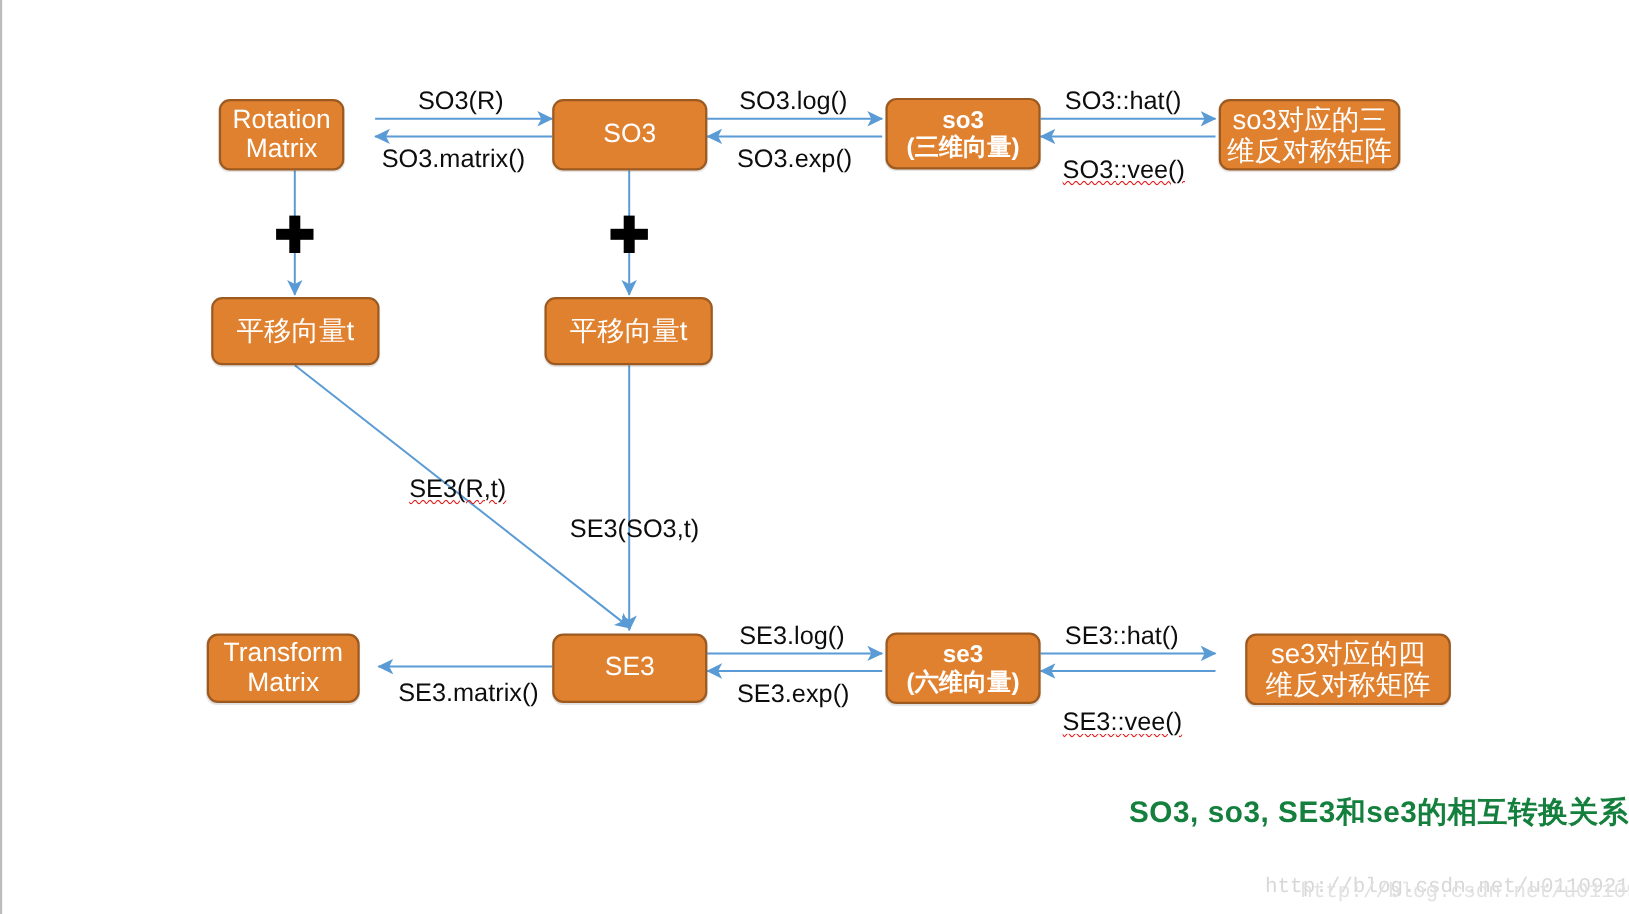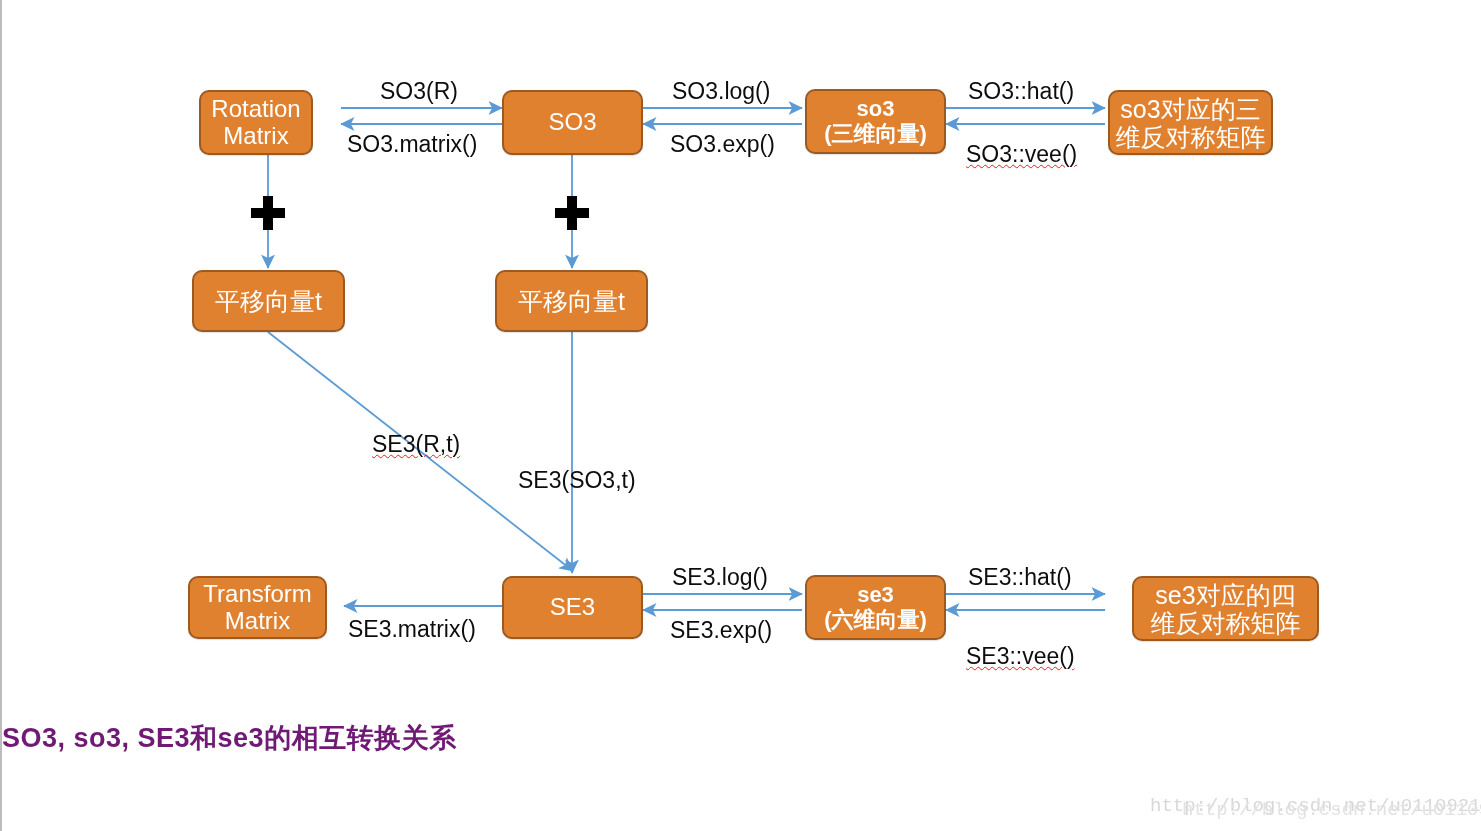--- a/index.html
+++ b/index.html
@@ -77,24 +77,24 @@
     position: absolute;
     background: #000000;
   }
   .plus::before { left: 0; top: 12px;  width: 34px; height: 10px; }
   .plus::after  { left: 12px; top: 0;  width: 10px; height: 34px; }
 
   
   #caption {
     position: absolute;
     left: 0; right: 0;
-    text-align: left;
+    text-align: right;
     font-size: 27px;
     font-weight: 700;
-    color: #701a75;
+    color: #15803d;
     letter-spacing: 0.5px;
     z-index: 4;
   }
 
   
   .watermark {
     position: absolute;
     font-family: "Liberation Mono", "DejaVu Sans Mono", monospace;
     font-size: 19px;
     color: #d8d8d8;
@@ -197,21 +197,21 @@
 
   <div class="lbl" style="left:670px; top:78px;text-align:center;">SO3.log()</div>
   <div class="lbl" style="left:668px; top:131px;">SO3.exp()</div>
 
   <div class="lbl" style="left:966px; top:78px;">SO3::hat()</div>
   <div class="lbl squig" style="left:964px; top:141px;">SO3::vee()</div>
 
   <div class="lbl squig" style="left:370px; top:431px;">SE3(R,t)</div>
   <div class="lbl" style="left:516px; top:428px;margin-top:39px;">SE3(SO3,t)</div>
 
-  <div class="lbl" style="left:346px; top:616px;text-align:center;">SE3.matrix()</div>
+  <div class="lbl" style="left:360px; top:616px;text-align:center;">SE3.matrix()</div>
 
   <div class="lbl" style="left:670px; top:564px;">SE3.log()</div>
   <div class="lbl" style="left:668px; top:617px;">SE3.exp()</div>
 
   <div class="lbl" style="left:966px; top:564px;">SE3::hat()</div>
   <div class="lbl squig" style="left:964px; top:643px;">SE3::vee()</div>
 
   <div id="caption" style="top:720px;">SO3, so3, SE3和se3的相互转换关系</div>
 
   <div class="watermark w1" style="left:1148px; top:795px;">http://blog.csdn.net/u011092188</div>

